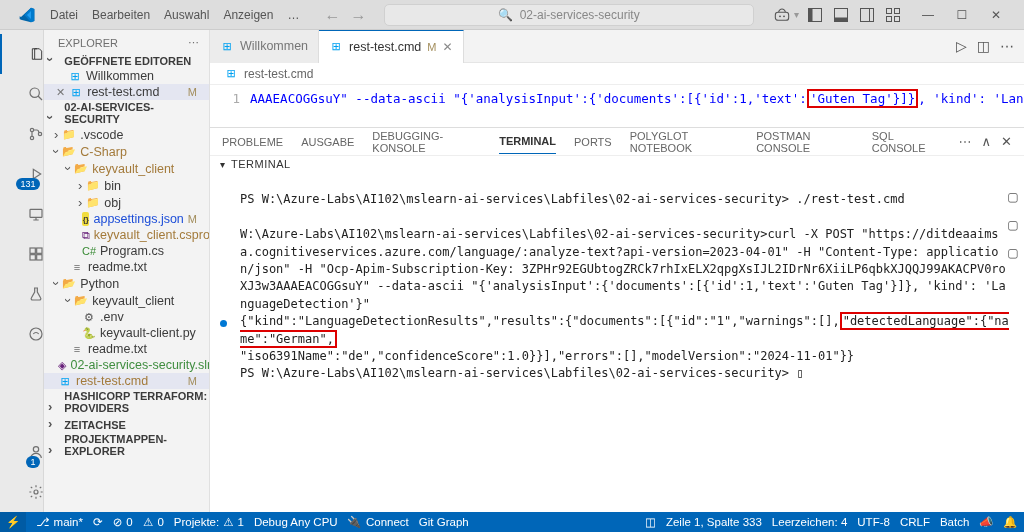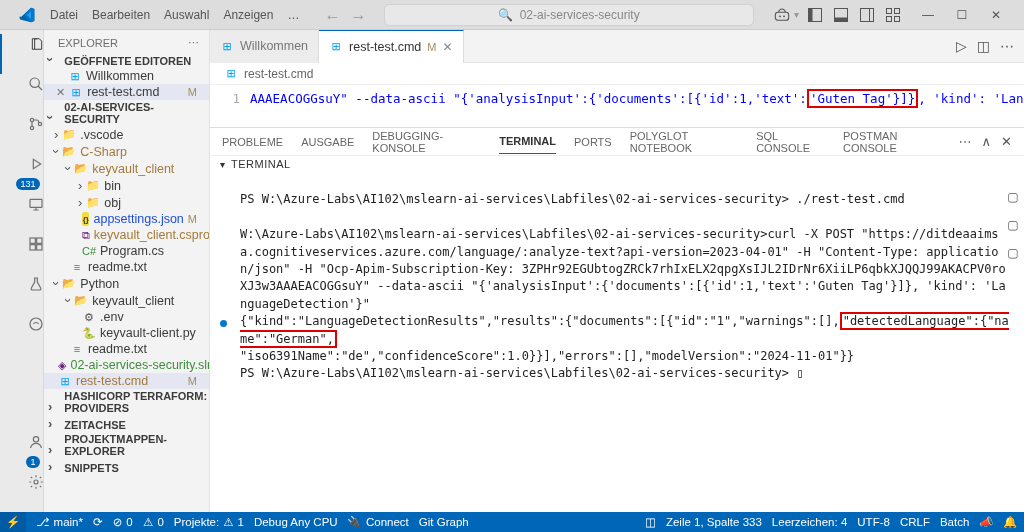--- a/index.html
+++ b/index.html
@@ -10,21 +10,21 @@
   .titlebar .menu span { padding: 4px 7px; color: #555; cursor: default; }
   .titlebar .nav { display: flex; gap: 10px; margin-left: 18px; }
   .titlebar .nav span { color: #999; font-size: 16px; }
   .titlebar .search { flex: 1; max-width: 460px; margin: 0 18px; background: #e8e8e8; border: 1px solid #d0d0d0; border-radius: 5px; height: 22px; display: flex; align-items: center; justify-content: center; color: #888; font-size: 12px; gap:6px;}
   .titlebar .rightctl { display: flex; gap: 6px; margin-left: auto; align-items:center; }
   .titlebar .rightctl .ic { width:20px; height:20px; display:flex;align-items:center;justify-content:center;color:#555;font-size:14px; }
   .titlebar .winctl { display:flex; margin-left:8px; }
   .titlebar .winctl div { width:34px; height:28px; display:flex;align-items:center;justify-content:center;color:#555;font-size:12px;}
   .body { display: flex; height: 482px; }
   .activitybar { width: 44px; background: #eaeaea; border-right: 1px solid #d8d8d8; display: flex; flex-direction: column; align-items: center; padding-top: 4px; }
-  .activitybar .icon { width: 44px; height: 40px; display: flex; justify-content: center; color: #707070; font-size: 18px; position:relative;padding-left:28px; }
+  .activitybar .icon { width: 44px; height: 40px; display: flex; align-items: center; justify-content: center; color: #707070; font-size: 18px; position:relative;padding-left:28px; }
   .activitybar .icon.active { color: #333; border-left: 2px solid #0066b8; }
   .activitybar .spacer { flex: 1; }
   .activitybar .badge { position:absolute; bottom:4px; right:4px; background:#0066b8; color:#fff; border-radius:8px; font-size:9px; padding:0 4px; line-height:12px; }
   .sidebar { width: 166px; background: #f3f3f3; border-right:1px solid #e0e0e0; display:flex; flex-direction:column; font-size: 12px; overflow:hidden;}
   .sidebar .head { display:flex; justify-content:space-between; align-items:center; padding:6px 10px 2px 14px; color:#6f6f6f; font-size:11px; text-transform:uppercase; }
   .sidebar .section { padding:1px 0; color:#3b3b3b; font-weight:700; font-size:11px; display:flex; align-items:flex-end; gap:12px; padding-left:4px; cursor:default;}
   .sidebar .item { display:flex; align-items:center; padding:1px 6px 1px 0; gap:4px; font-size:12.5px; color:#3b3b3b; white-space:nowrap; overflow:hidden; }
   .sidebar .item.sel { background:#e4e6f1; }
   .sidebar .item .stat { margin-left:auto; margin-right:6px; color:#a38e5d; font-size:11px;}
   .fi { width:14px; height:14px; display:inline-flex; align-items:center; justify-content:center; font-size:11px; }
@@ -311,24 +311,20 @@
         <span>HASHICORP TERRAFORM: PROVIDERS</span>
       </div>
     <div class="section">
         <span class="chev"></span>
         <span>ZEITACHSE</span>
       </div>
     <div class="section">
         <span class="chev"></span>
         <span>PROJEKTMAPPEN-EXPLORER</span>
       </div>
-    <div class="section">
-        <span class="chev"></span>
-        <span>SNIPPETS</span>
-      </div>
   </div>
 
   <div class="main" style="position:relative;">
     <div class="tabs">
       <div class="tab">
           <span class="fi win">⊞</span>
           <span>Willkommen</span>
         </div>
       <div class="tab active">
           <span class="fi win">⊞</span>
@@ -352,22 +348,22 @@
     </div>
 
     <div class="panel">
       <div class="paneltabs">
         <span>PROBLEME</span>
         <span>AUSGABE</span>
         <span>DEBUGGING-KONSOLE</span>
         <span class="active">TERMINAL</span>
         <span>PORTS</span>
         <span>POLYGLOT NOTEBOOK</span>
+        <span>POSTMAN CONSOLE</span>
         <span>SQL CONSOLE</span>
-        <span>POSTMAN CONSOLE</span>
         <div class="pr">
           <span>⋯</span>
           <span>∧</span>
           <span>✕</span>
         </div>
       </div>
       <div class="termhdr">
         <span class="arrow">▾</span>
         <span style="letter-spacing:0.5px;">TERMINAL</span>
       </div>

